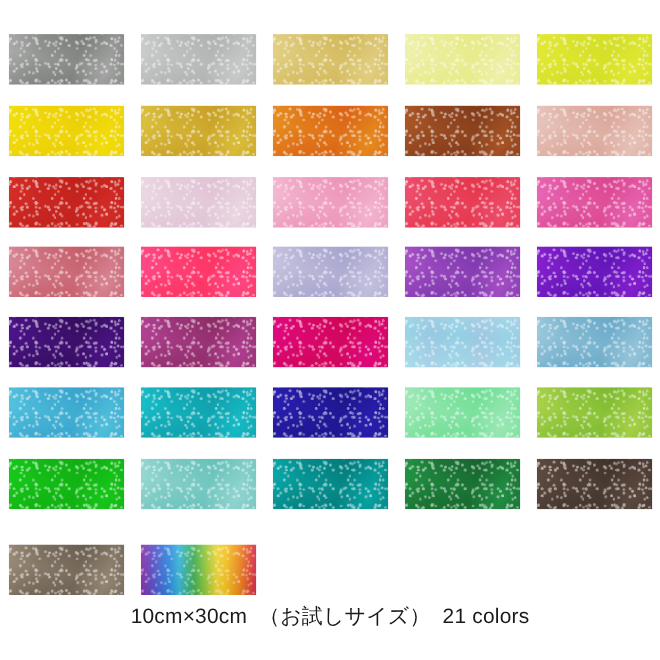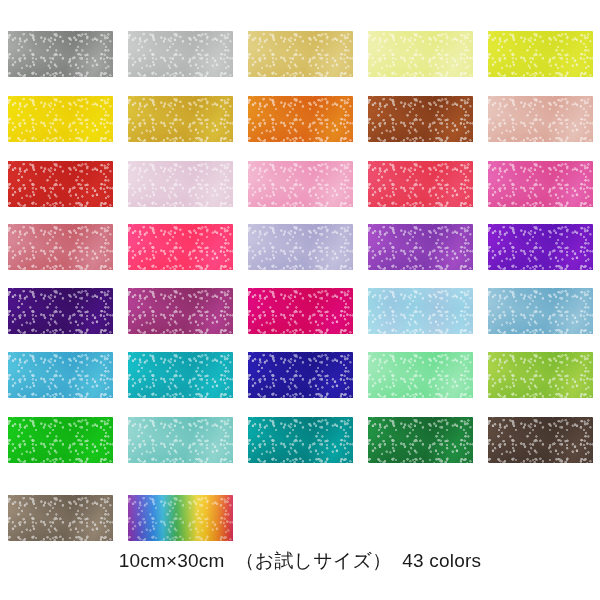--- a/index.html
+++ b/index.html
@@ -298,13 +298,13 @@
         <div class="sheen"></div>
       </div>
       <div class="swatch rainbow" style="left: 128px; width: 105px; height: 46px;">
         <div class="base" style="background-image: linear-gradient(90deg, rgb(142, 47, 168) 0%, rgb(91, 78, 201) 10%, rgb(47, 134, 224) 24%, rgb(56, 182, 216) 33%, rgb(63, 174, 84) 46%, rgb(140, 198, 63) 55%, rgb(240, 213, 51) 66%, rgb(245, 194, 31) 74%, rgb(238, 138, 31) 85%, rgb(224, 69, 47) 95%, rgb(211, 42, 90) 100%);"></div>
         <div class="glitter"></div>
         <div class="sheen"></div>
       </div>
     </div>
   </div>
 
-<div id="caption">10cm×30cm  （お試しサイズ）  43 colors</div>
+<div id="caption">10cm×30cm  （お試しサイズ）  21 colors</div>
 
 </body></html>

